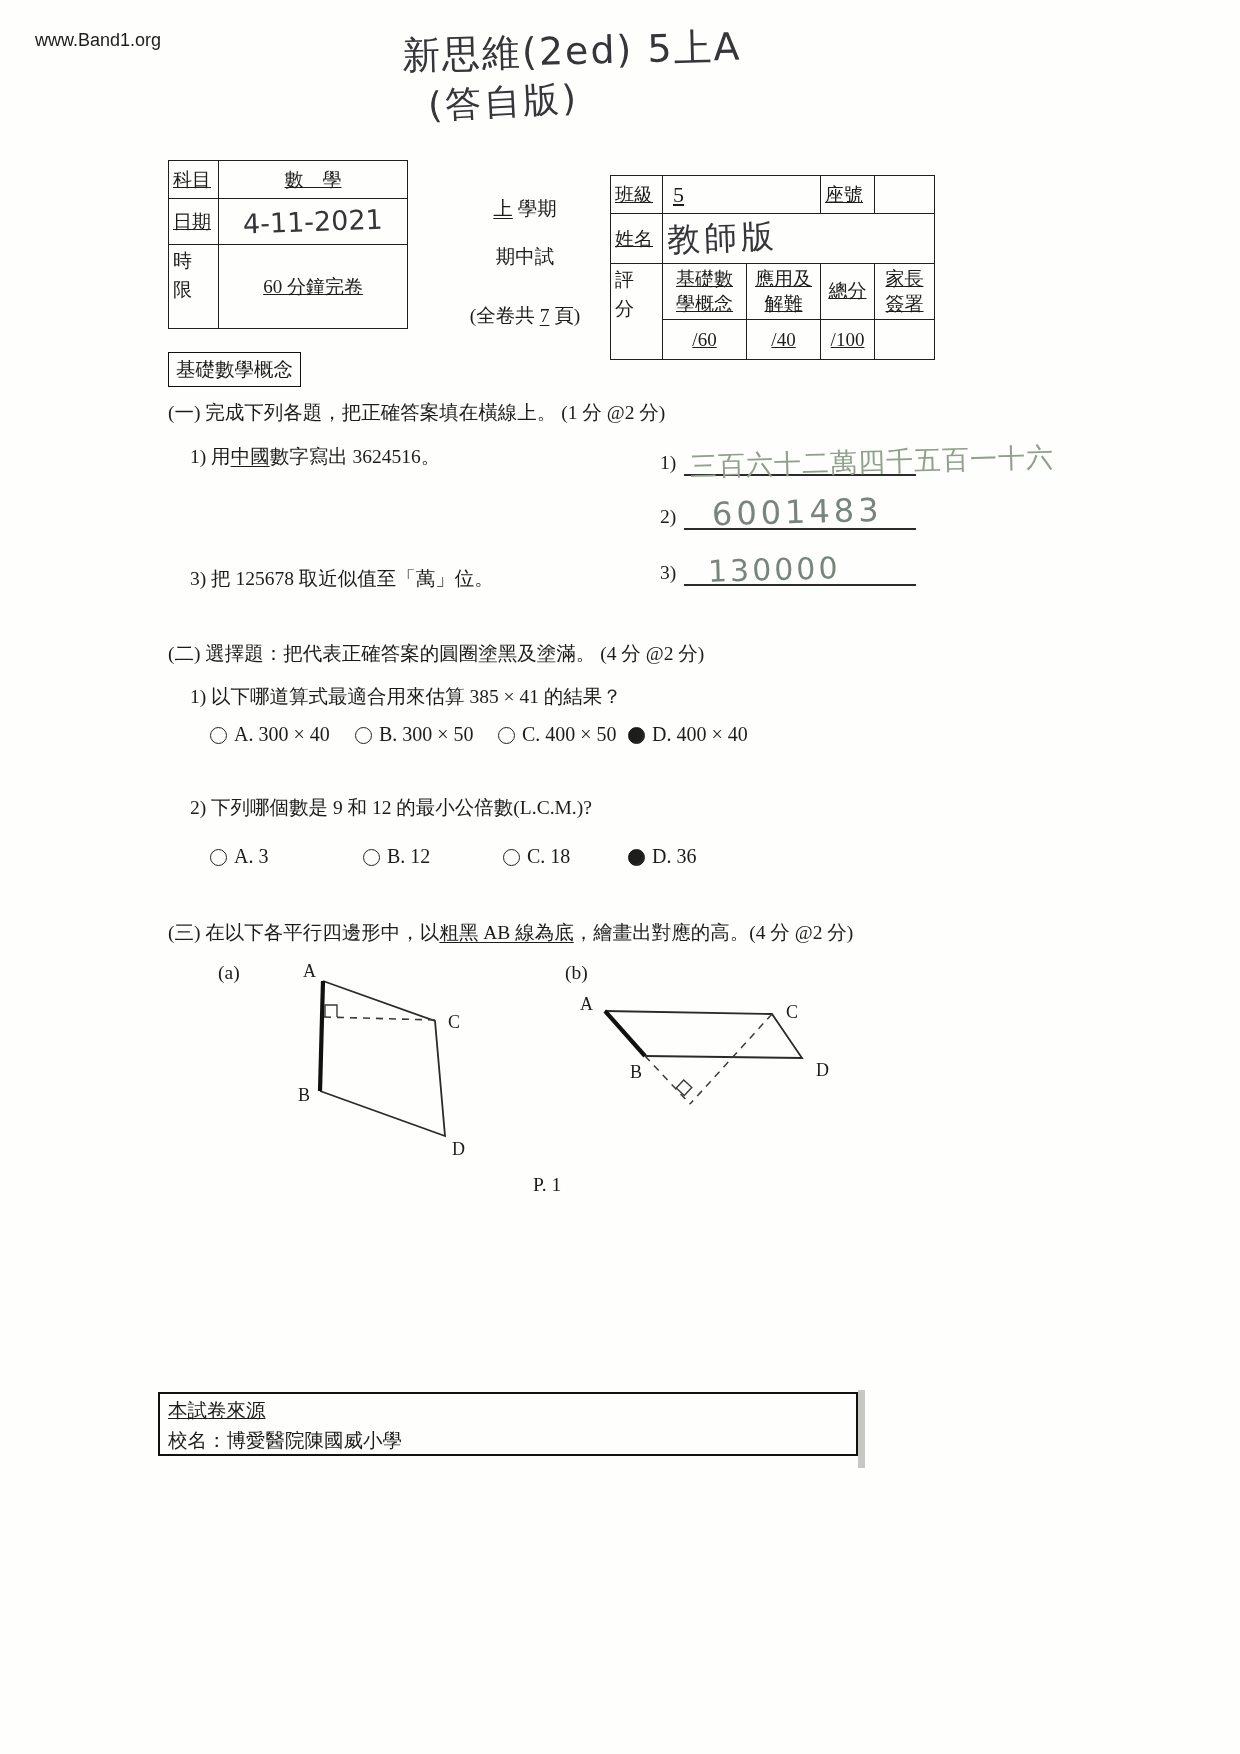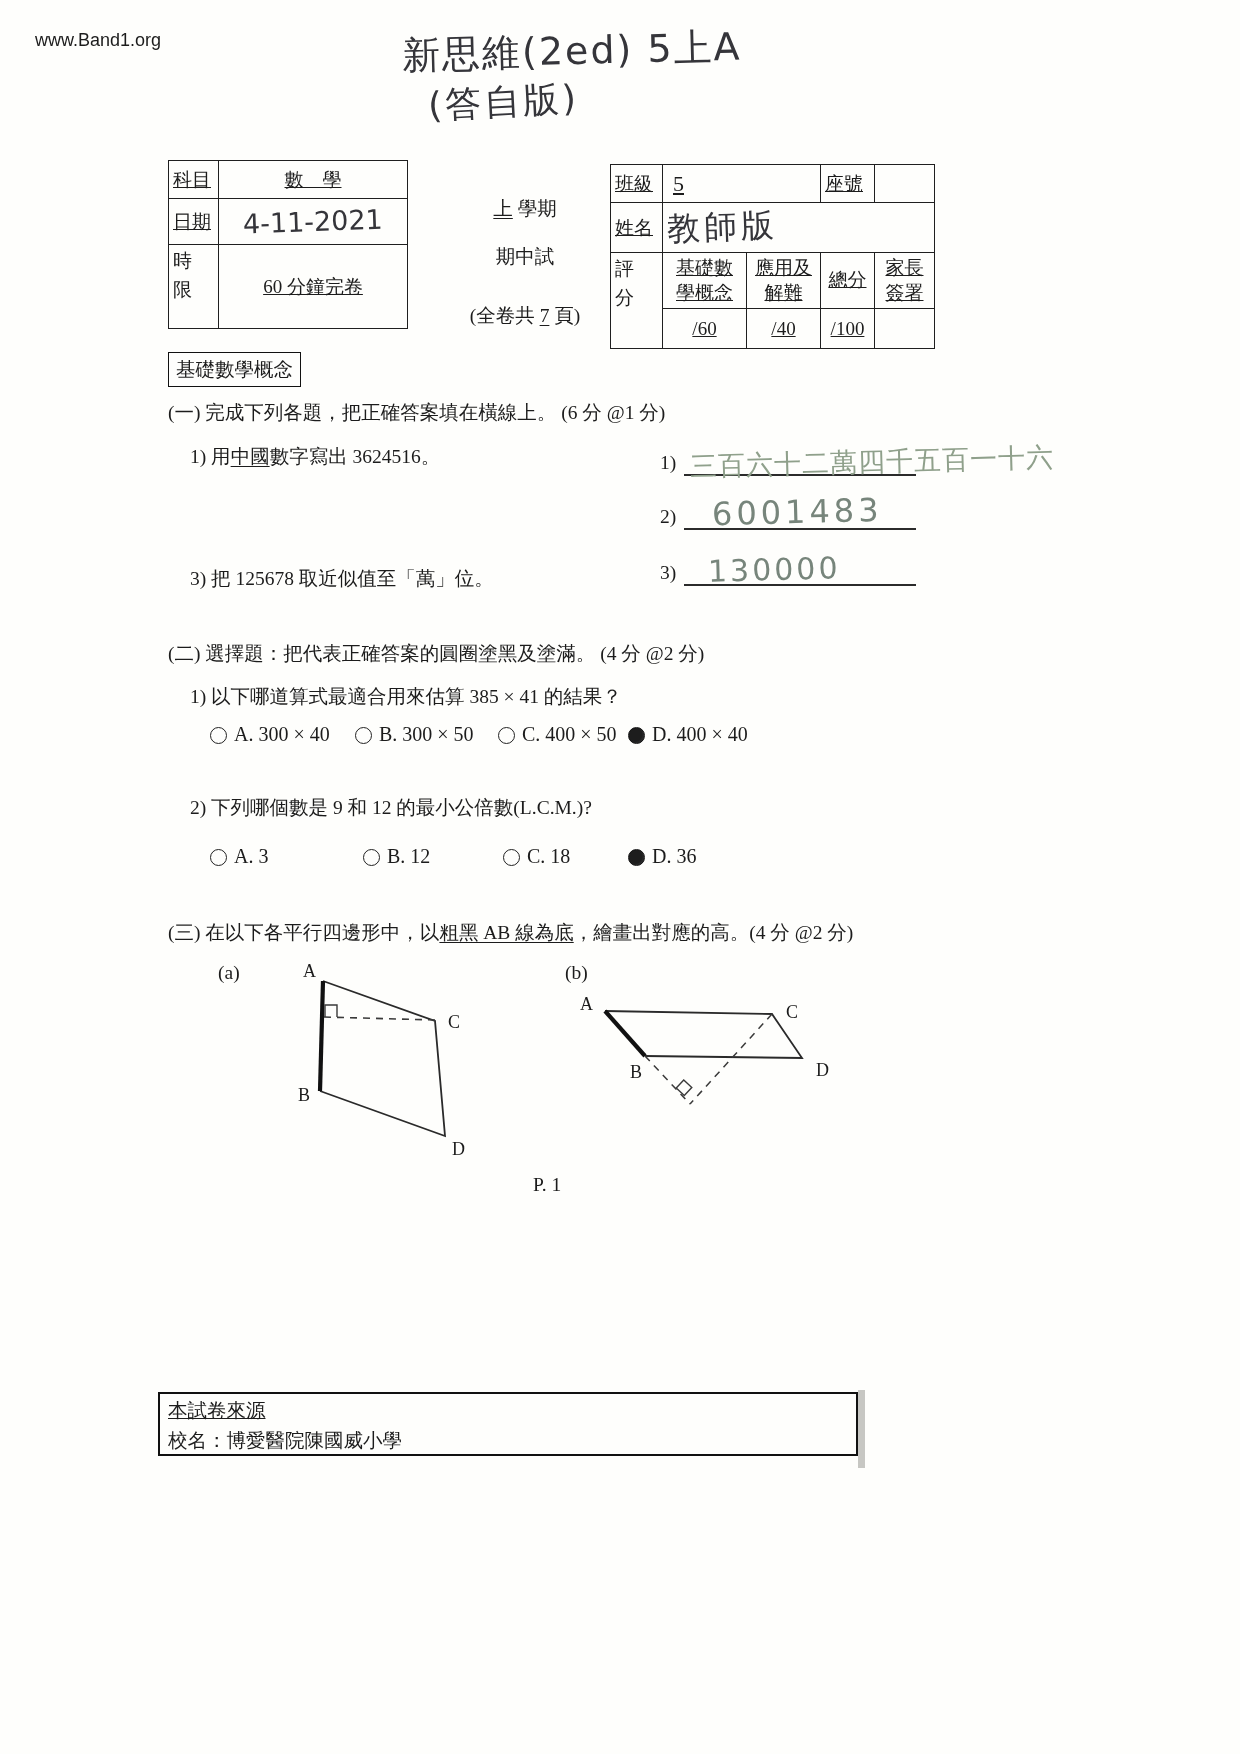--- a/index.html
+++ b/index.html
@@ -77,21 +77,21 @@
     </tr>
   </tbody>
     </table>
 
   <div class="abs" style="left:455px; top:196px; width:140px; text-align:center;">
     <div class="pt"><span class="ul">上</span><span> 學期</span></div>
     <div class="pt" style="margin-top:22px;">期中試</div>
     <div class="pt" style="margin-top:32px;"><span>(全卷共 </span><span class="ul">7</span><span> 頁)</span></div>
   </div>
 
-  <table class="tbl abs" style="left:610px; top:164px; width:324px;border-radius:11px;">
+  <table class="tbl abs" style="left:610px; top:175px; width:324px;border-radius:11px;">
     <colgroup>
         <col style="width:52px">
         <col style="width:84px">
         <col style="width:74px">
         <col style="width:54px">
         <col style="width:60px">
       </colgroup>
     <tbody>
         <tr style="height:38px">
       <td class="lbl">班級</td>
@@ -114,21 +114,21 @@
       <td class="val">/60</td>
       <td class="val">/40</td>
       <td class="val">/100</td>
       <td></td>
     </tr>
   </tbody>
     </table>
 
   <div class="abs badge" style="left:168px; top:352px;">基礎數學概念</div>
 
-  <div class="abs pt" style="left:168px; top:400px;">(一) 完成下列各題，把正確答案填在橫線上。 (6 分 @1 分)</div>
+  <div class="abs pt" style="left:168px; top:400px;">(一) 完成下列各題，把正確答案填在橫線上。 (1 分 @2 分)</div>
 
   <div class="abs pt" style="left:190px; top:444px;"><span>1) 用</span><span class="ul">中國</span><span>數字寫出 3624516。</span></div>
   <div class="abs pt ansrow" style="left:660px; top:438px;">
     <span>1)</span><span class="ansline" style="width:232px;"><span class="answr hw hw-green" style="font-size:27px; letter-spacing:1px;">三百六十二萬四千五百一十六</span></span>
   </div>
 
   <div class="abs pt ansrow" style="left:660px; top:492px;">
     <span>2)</span><span class="ansline" style="width:232px;"><span class="answr hw hw-grey" style="font-size:32px; left:28px; letter-spacing:4px;">6001483</span></span>
   </div>
 

